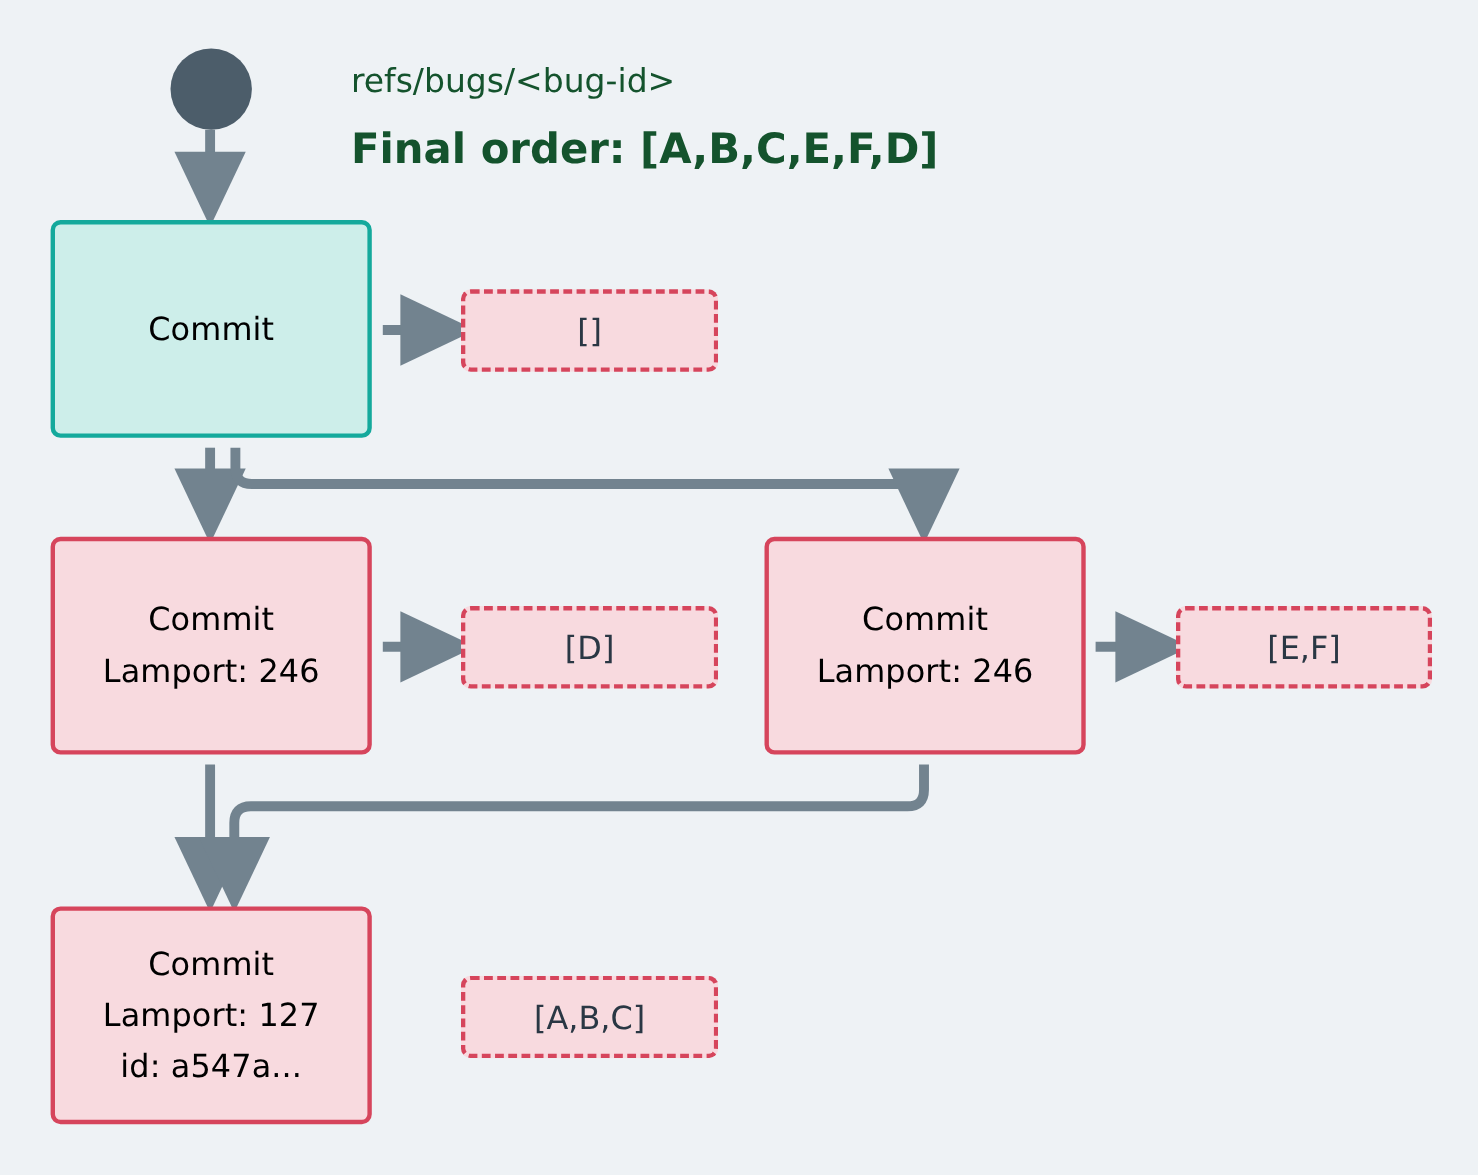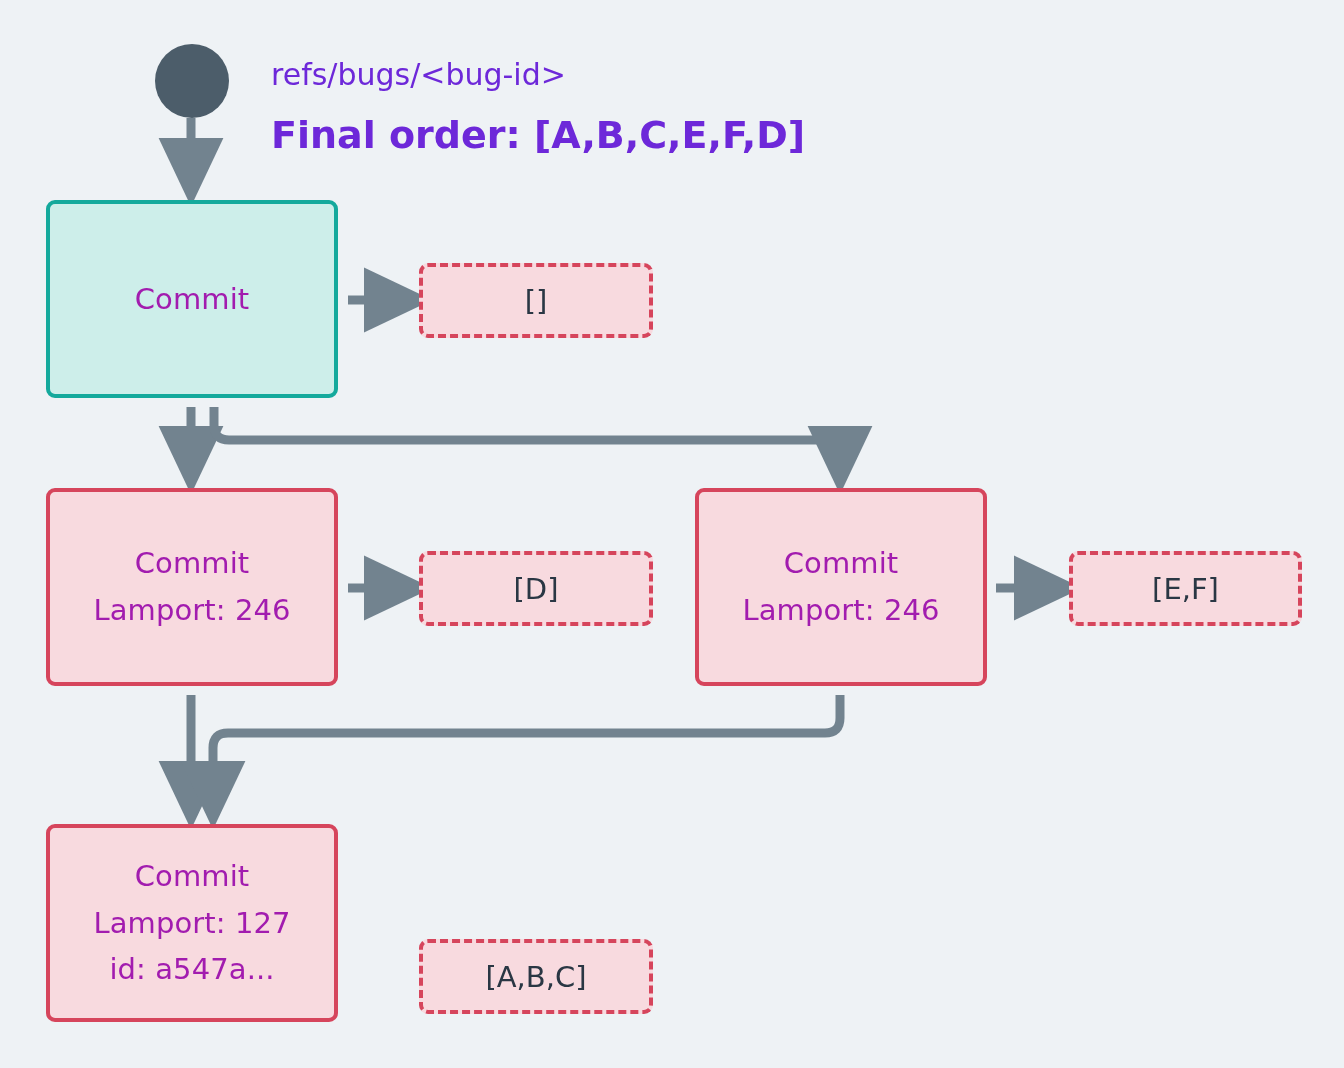--- a/index.html
+++ b/index.html
@@ -37,21 +37,21 @@
   }
   .commit-teal {
     background: #cdeeea;
     border: 4px solid #14a99c;
   }
   .commit-pink {
     background: #f8dadf;
     border: 4px solid #d6455c;
   }
   .commit-line {
-    color: #a21caf;
+    color: #000000;
     font-size: 29px;
     line-height: 1.62;
     letter-spacing: 0.1px;
     white-space: nowrap;
   }
   .badge {
     position: absolute;
     box-sizing: border-box;
     display: flex;
     align-items: center;
@@ -67,23 +67,24 @@
     white-space: nowrap;
   }
   .root-dot {
     position: absolute;
     border-radius: 50%;
     background: #4c5d6a;
     z-index: 2;
   }
   .header-text {
     position: absolute;
-    color: #6d28d9;
+    color: #14532d;
     white-space: nowrap;
     z-index: 3;
+    margin-left: 48px;
   }
   .ref-label {
     font-size: 30px;
     font-weight: 400;
   }
   .final-label {
     font-size: 38px;
     font-weight: 700;
   }
 </style>
@@ -146,17 +147,17 @@
   <div class="badge" style="left:1069px; top:551px; width:233px; height:75px;">
     <span class="badge-text">[E,F]</span>
   </div>
 
   <div class="node commit-pink" style="left:46px; top:824px; width:292px; height:198px;">
     <div class="commit-line">Commit</div>
     <div class="commit-line">Lamport: 127</div>
     <div class="commit-line">id: a547a...</div>
   </div>
 
-  <div class="badge" style="left:419px; top:939px; width:234px; height:75px;">
+  <div class="badge" style="left:419px; top:887px; width:234px; height:75px;">
     <span class="badge-text">[A,B,C]</span>
   </div>
 
 </div>
 
 </body></html>

